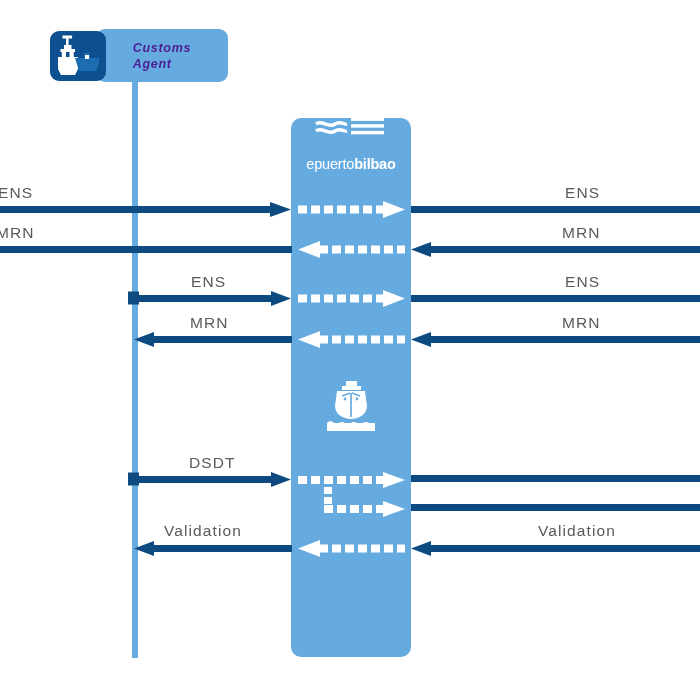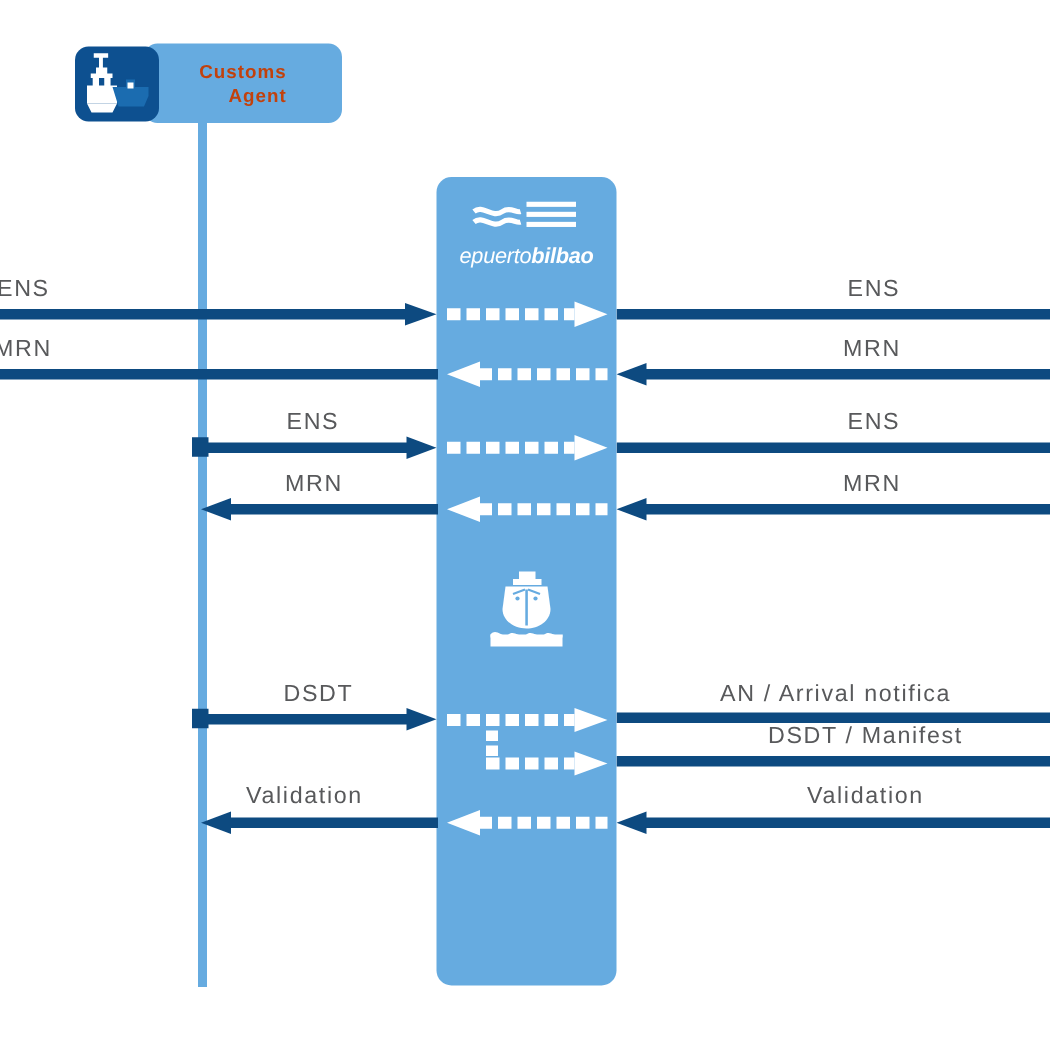--- a/index.html
+++ b/index.html
@@ -38,27 +38,28 @@
   .actor-pill-label {
     position: absolute;
     left: 0;
     top: 0;
     width: 132px;
     height: 53px;
     display: flex;
     flex-direction: column;
     align-items: center;
     justify-content: center;
-    color: #c2410c;
+    color: #4c1d95;
     font-size: 12.5px;
     font-weight: bold;
     letter-spacing: 0.7px;
     line-height: 16px;
-    text-align: right;
+    text-align: left;
     white-space: pre-line;
+    font-style: italic;
   }
   .actor-icon {
     position: absolute;
     left: 0px;
     top: 2px;
     width: 56px;
     height: 50px;
     background: #0d5090;
     border-radius: 9px;
   }
@@ -80,28 +81,27 @@
     left: 291px;
     top: 118px;
     width: 120px;
     height: 539px;
     background: #66abe0;
     border-radius: 10px;
   }
   .port-logo {
     position: absolute;
     left: 291px;
-    top: 128px;
+    top: 116px;
     width: 120px;
     height: 56px;
     display: flex;
     flex-direction: column;
     align-items: center;
-    justify-content: center;
-    font-style: italic;
+    justify-content: space-between;
   }
   .port-logo-mark { display: block; }
   .port-logo-text {
     margin-top: 4px;
     color: #ffffff;
     font-size: 14.5px;
     letter-spacing: -0.2px;
     white-space: nowrap;
   }
   .port-logo-text .bold { font-weight: bold; }
@@ -305,21 +305,20 @@
     </svg>
   </div>
   <div class="seg" style="left:411px; top:330px;">
     <svg width="289" height="20" viewBox="0 0 289 20">
       <rect x="18" y="6" width="271" height="7" fill="#0d4a80"></rect>
       <path d="M20 2 L0 9.5 L20 17 Z" fill="#0d4a80"></path>
     </svg>
   </div>
 
   <div class="msg-label" style="left:189px; top:454px;text-align:center;">DSDT</div>
-  <div class="msg-label" style="left:480px; top:454px;">AN / Arrival notifica</div>
 
   <div class="seg" style="left:128px; top:469px;">
     <svg width="164" height="22" viewBox="0 0 164 22">
       <rect x="0" y="3.5" width="11" height="13" fill="#0d4a80"></rect>
       <rect x="0" y="7" width="146" height="7" fill="#0d4a80"></rect>
       <path d="M143 3 L163 10.5 L143 18 Z" fill="#0d4a80"></path>
     </svg>
   </div>
 
   <div class="seg" style="left:298px; top:469px;">
@@ -347,21 +346,20 @@
       <path d="M85 32 L107 40 L85 48 Z" fill="#ffffff"></path>
     </svg>
   </div>
 
   <div class="seg" style="left:411px; top:469px;">
     <svg width="289" height="20" viewBox="0 0 289 20">
       <rect x="0" y="6" width="289" height="7" fill="#0d4a80"></rect>
     </svg>
   </div>
 
-  <div class="msg-label" style="left:512px; top:482px;">DSDT / Manifest</div>
   <div class="seg" style="left:411px; top:498px;">
     <svg width="289" height="20" viewBox="0 0 289 20">
       <rect x="0" y="6" width="289" height="7" fill="#0d4a80"></rect>
     </svg>
   </div>
 
   <div class="msg-label" style="left:164px; top:522px;">Validation</div>
   <div class="msg-label" style="left:538px; top:522px;">Validation</div>
 
   <div class="seg" style="left:134px; top:539px;">

